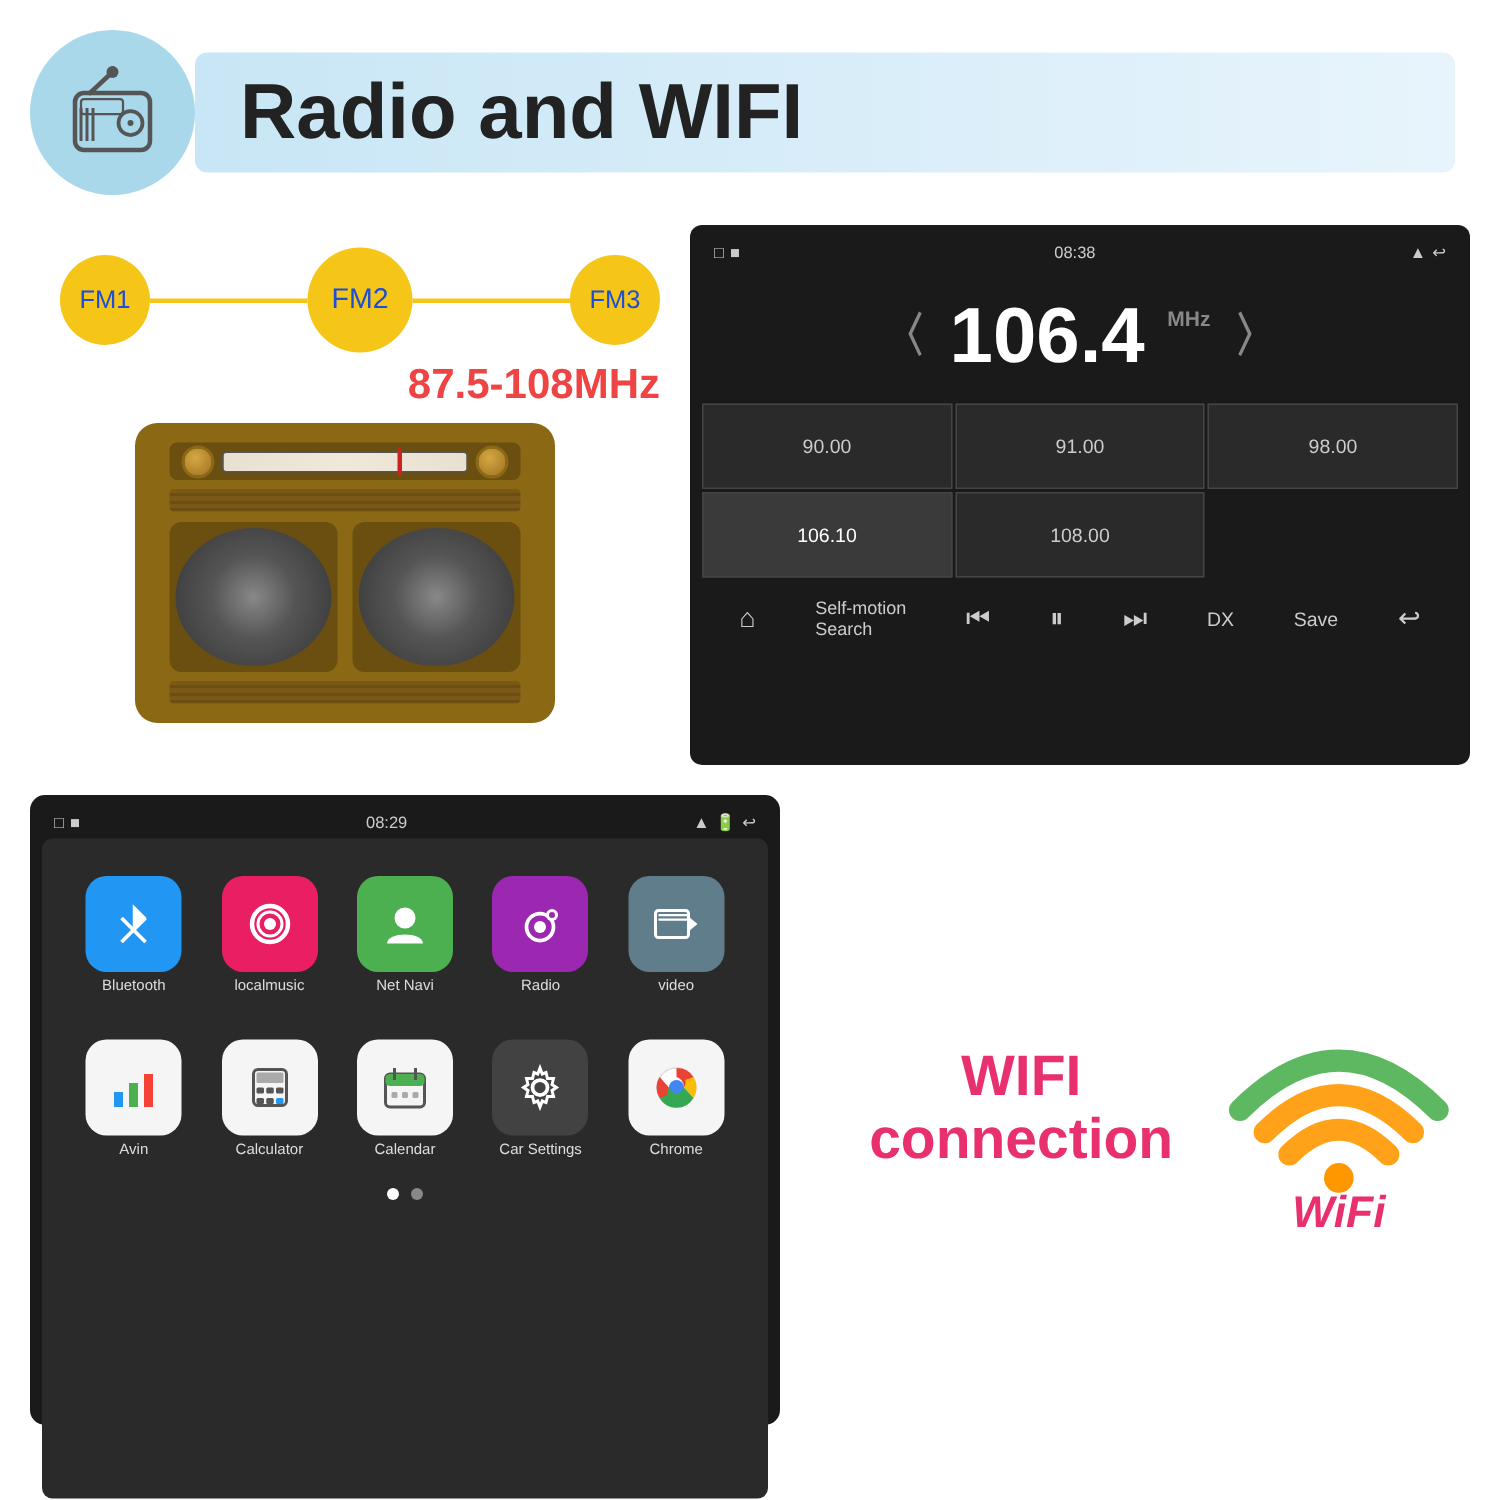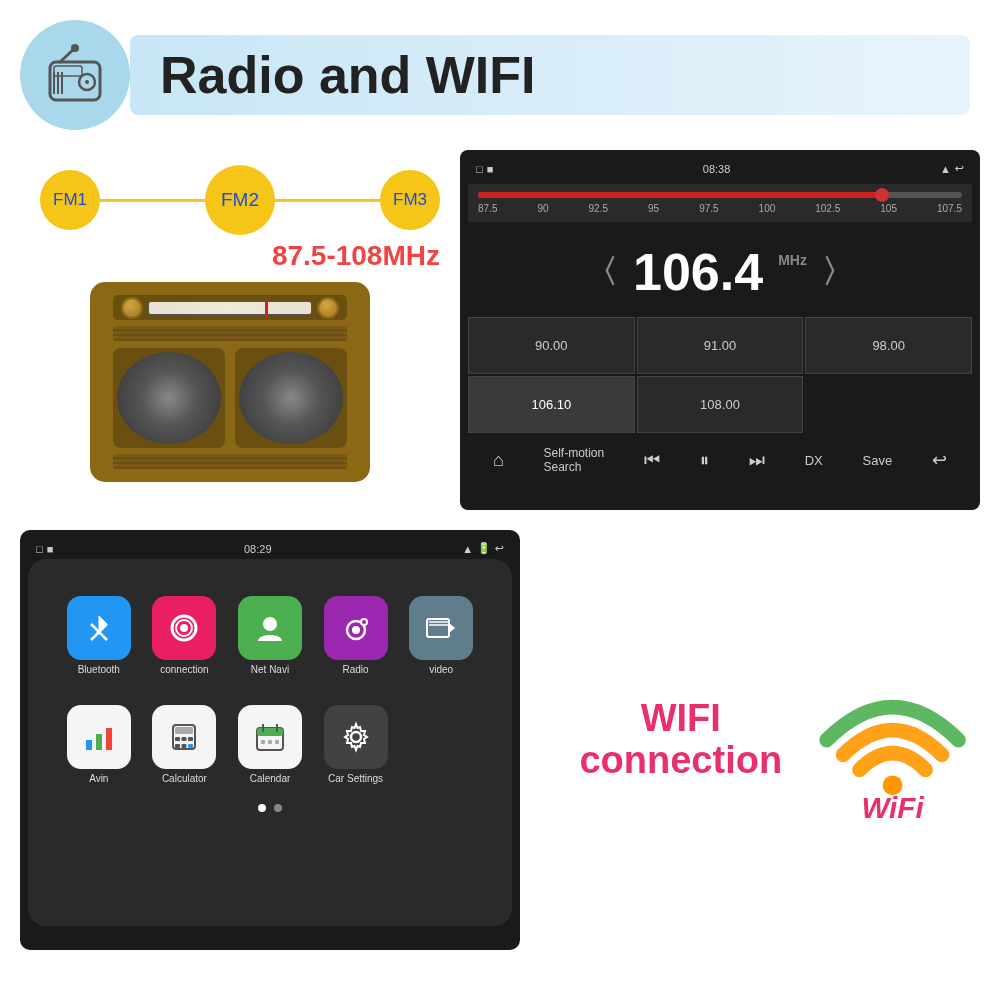--- a/index.html
+++ b/index.html
@@ -269,23 +269,23 @@
     .android-screen {
       width: 500px;
       flex-shrink: 0;
       background: #1a1a1a;
       border-radius: 10px;
       padding: 8px;
       color: white;
     }
     .android-home {
       background: #2a2a2a;
-      border-radius: 18px;
-      padding: 22px;
-      height: 367px;
+      border-radius: 7px;
+      padding: 10px;
+      height: 440px;
       position: relative;
     }
     .app-grid {
       display: grid;
       grid-template-columns: repeat(5, 1fr);
       gap: 8px;
       padding: 15px 10px;
     }
     .app-icon-container {
       display: flex;
@@ -446,37 +446,20 @@
       <div class="status-icons">
         <span>□</span>
         <span>■</span>
       </div>
       <div>08:38</div>
       <div class="status-icons">
         <span>▲</span>
         <span>↩</span>
       </div>
     </div>
-    <div class="radio-freq-bar">
-      <div class="freq-slider-track">
-        <div class="freq-slider-fill"></div>
-        <div class="freq-slider-thumb"></div>
-      </div>
-      <div class="freq-labels">
-        <span>87.5</span>
-        <span>90</span>
-        <span>92.5</span>
-        <span>95</span>
-        <span>97.5</span>
-        <span>100</span>
-        <span>102.5</span>
-        <span>105</span>
-        <span>107.5</span>
-      </div>
-    </div>
     <div class="main-freq-display">
       <span class="freq-arrow">〈</span>
       <span>106.4</span>
       <span class="freq-mhz">MHz</span>
       <span class="freq-arrow">〉</span>
     </div>
     <div class="preset-grid">
       <div class="preset-btn">90.00</div>
       <div class="preset-btn">91.00</div>
       <div class="preset-btn">98.00</div>
@@ -544,21 +527,21 @@
         </div>
 
         <div class="app-icon-container">
           <div class="app-icon localmusic-icon">
             <svg width="34" height="34" viewBox="0 0 34 34">
                 <circle cx="17" cy="17" r="12" fill="none" stroke="white" stroke-width="3"></circle>
                 <circle cx="17" cy="17" r="4" fill="white"></circle>
                 <circle cx="17" cy="17" r="8" fill="none" stroke="white" stroke-width="2"></circle>
               </svg>
           </div>
-          <div class="app-label">connection</div>
+          <div class="app-label">localmusic</div>
         </div>
 
         <div class="app-icon-container">
           <div class="app-icon netnavi-icon">
             <svg width="34" height="34" viewBox="0 0 34 34">
                 <circle cx="17" cy="13" r="7" fill="white"></circle>
                 <path d="M5 30 C5 22 29 22 29 30Z" fill="white"></path>
               </svg>
           </div>
           <div class="app-label">Net Navi</div>
@@ -636,20 +619,34 @@
         <div class="app-icon-container">
           <div class="app-icon settings-icon">
             <svg width="34" height="34" viewBox="0 0 34 34">
               <circle cx="17" cy="17" r="5" fill="none" stroke="white" stroke-width="2.5"></circle>
               <path d="M17 4 L18.5 8 L21 7 L22 11 L26 11 L25 15 L28 17 L25 19 L26 23 L22 23 L21 27 L18.5 26 L17 30 L15.5 26 L13 27 L12 23 L8 23 L9 19 L6 17 L9 15 L8 11 L12 11 L13 7 L15.5 8Z" fill="none" stroke="white" stroke-width="2"></path>
             </svg>
           </div>
           <div class="app-label">Car Settings</div>
         </div>
 
+        <div class="app-icon-container">
+          <div class="app-icon chrome-icon">
+            <svg width="34" height="34" viewBox="0 0 34 34">
+              <circle cx="17" cy="17" r="13" fill="white" stroke="#ddd" stroke-width="1"></circle>
+              <circle cx="17" cy="17" r="5" fill="#4285F4"></circle>
+              <path d="M17 4 A13 13 0 0 1 28.3 10 L22 17 A7 7 0 0 0 17 10Z" fill="#EA4335"></path>
+              <path d="M28.3 10 A13 13 0 0 1 28.3 24 L22 17 A7 7 0 0 0 23 12Z" fill="#FBBC04"></path>
+              <path d="M28.3 24 A13 13 0 0 1 5.7 24 L12 17 A7 7 0 0 0 22 17Z" fill="#34A853"></path>
+              <path d="M5.7 24 A13 13 0 0 1 5.7 10 L12 17 A7 7 0 0 0 11 22Z" fill="#EA4335"></path>
+              <circle cx="17" cy="17" r="4" fill="#4285F4"></circle>
+            </svg>
+          </div>
+          <div class="app-label">Chrome</div>
+        </div>
       </div>
       <div class="page-dots">
         <div class="dot active"></div>
         <div class="dot"></div>
       </div>
     </div>
   </div>
 
   <div class="wifi-panel">
     <div class="wifi-title">WIFI connection</div>

